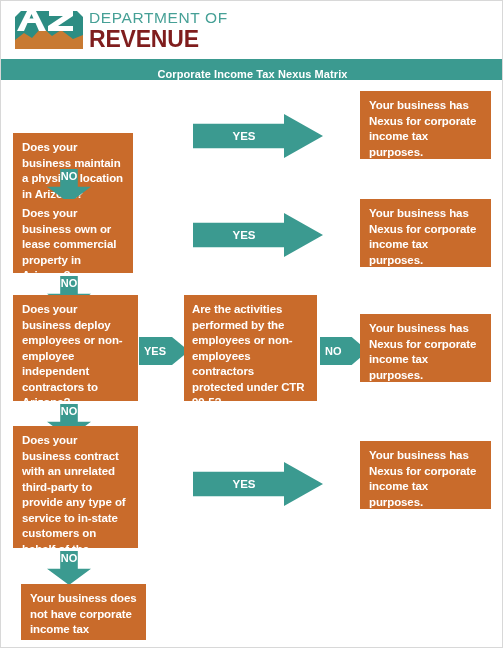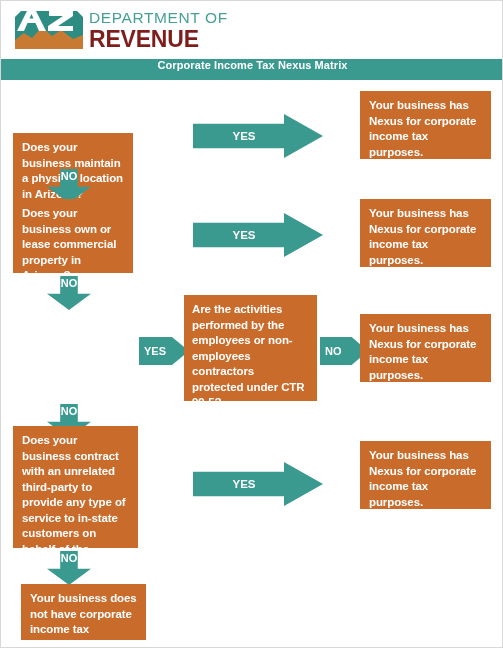--- a/index.html
+++ b/index.html
@@ -64,21 +64,21 @@
   .titlebar {
     position: absolute;
     left: 0; top: 58px;
     width: 503px;
     height: 21px;
     background: #3b9a90;
     color: #ffffff;
     font-size: 11px;
     font-weight: bold;
     display: flex;
-    align-items: flex-start;
+    align-items: flex-end;
     justify-content: center;
     letter-spacing: 0.1px;
   }
 
   
   .box {
     position: absolute;
     background: #c96b2b;
     color: #ffffff;
     font-size: 11.5px;
@@ -193,20 +193,21 @@
   <div class="yes-arrow-big" style="left:192px; top:212px; width:130px; height:44px;">
     <span>YES</span>
   </div>
 
   <div class="box" style="left:359px; top:198px; width:131px; height:68px;">Your business has Nexus for corporate income tax purposes.</div>
 
   <div class="no-arrow wide" style="left:46px; top:275px; width:44px; height:34px;">
     <span>NO</span>
   </div>
 
+  <div class="box" style="left:12px; top:294px; width:125px; height:106px;">Does your business deploy employees or  non-employee independent contractors to Arizona?</div>
 
   <div class="arrow-small" style="left:138px; top:336px; width:50px; height:28px;">
     <span>YES</span>
   </div>
 
   <div class="box" style="left:183px; top:294px; width:133px; height:106px;padding-left:8px;">Are the activities performed by the employees or non-employees contractors protected under CTR 99-5?</div>
 
   <div class="arrow-small" style="left:319px; top:336px; width:48px; height:28px;">
     <span>NO</span>
   </div>

